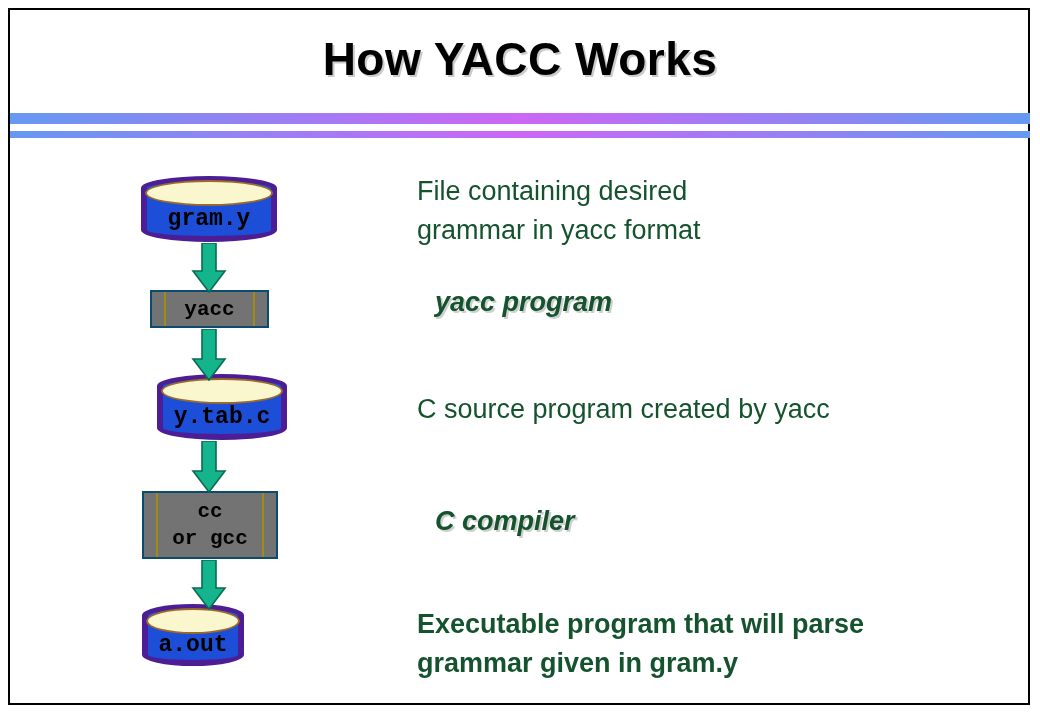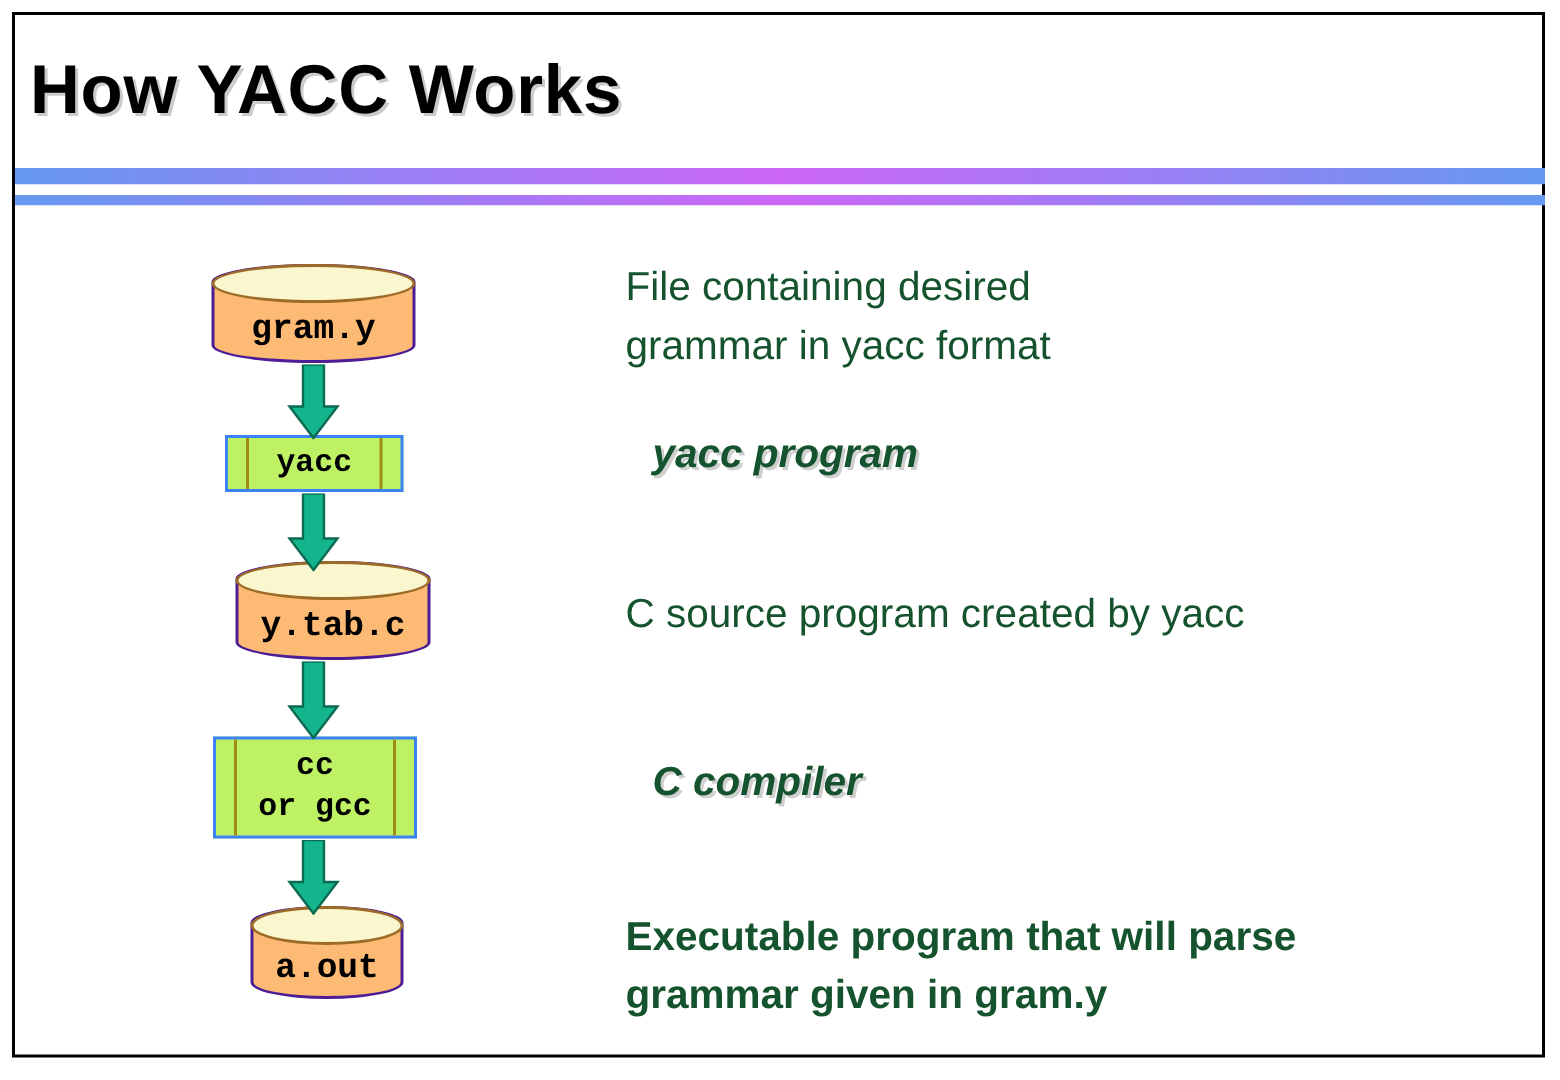--- a/index.html
+++ b/index.html
@@ -29,21 +29,21 @@
     box-sizing: border-box;
     pointer-events: none;
   }
 
   
   #title {
     position: absolute;
     left: 20px;
     top: 32px;
     width: 1000px;
-    text-align: left;
+    text-align: center;
     font-family: "Liberation Sans", sans-serif;
     font-weight: bold;
     font-size: 46px;
     line-height: 54px;
     letter-spacing: 0.5px;
     color: #000000;
     text-shadow: 2px 2px 0 rgba(160,160,160,0.55);
     white-space: nowrap;
   }
 
@@ -68,22 +68,22 @@
     left: 0;
     top: 0;
     width: 1040px;
     height: 720px;
   }
 
   
   .cylinder {
     position: absolute;
     box-sizing: border-box;
-    background: #fdba74;
-    border: 2px solid #4c1d95;
+    background: #1d4ed8;
+    border: 6px solid #4c1d95;
     border-radius: 50% / 18%;
   }
   .cylinder .cyl-top {
     position: absolute;
     left: -2px;
     top: -2px;
     right: -2px;
     height: 26px;
     box-sizing: border-box;
     border: 2px solid #9C6B28;
@@ -104,22 +104,22 @@
     font-size: 23px;
     color: #000000;
     letter-spacing: 0px;
     z-index: 2;
   }
 
   
   .process-box {
     position: absolute;
     box-sizing: border-box;
-    background: #bef264;
-    border: 2px solid #3b82f6;
+    background: #737373;
+    border: 2px solid #0c4a6e;
   }
   .process-box .rule {
     position: absolute;
     top: 0;
     bottom: 0;
     width: 0;
     border-left: 2px solid #A08B14;
   }
   .process-box .rule-left  { left: 12px; }
   .process-box .rule-right { right: 12px; }
@@ -243,21 +243,21 @@
         <span>or gcc</span>
       </div>
     </div>
 
     <div class="arrow" style="left:191px; top:560px; width:36px; height:50px;">
       <svg width="36" height="50" viewBox="0 0 36 50">
         <polygon points="11,0 25,0 25,28 34,28 18,49 2,28 11,28" fill="#14B58C" stroke="#0B6B52" stroke-width="1.6" stroke-linejoin="miter"></polygon>
       </svg>
     </div>
 
-    <div class="cylinder" style="left:167px; top:604px; width:102px; height:62px;">
+    <div class="cylinder" style="left:142px; top:604px; width:102px; height:62px;">
       <div class="cyl-top"></div>
       <div class="cyl-label">a.out</div>
     </div>
 
   </div>
 
   <div class="desc" style="top:172px;">File containing desired
 grammar in yacc format</div>
 
   <div class="desc emph" style="top:283px;">yacc program</div>

